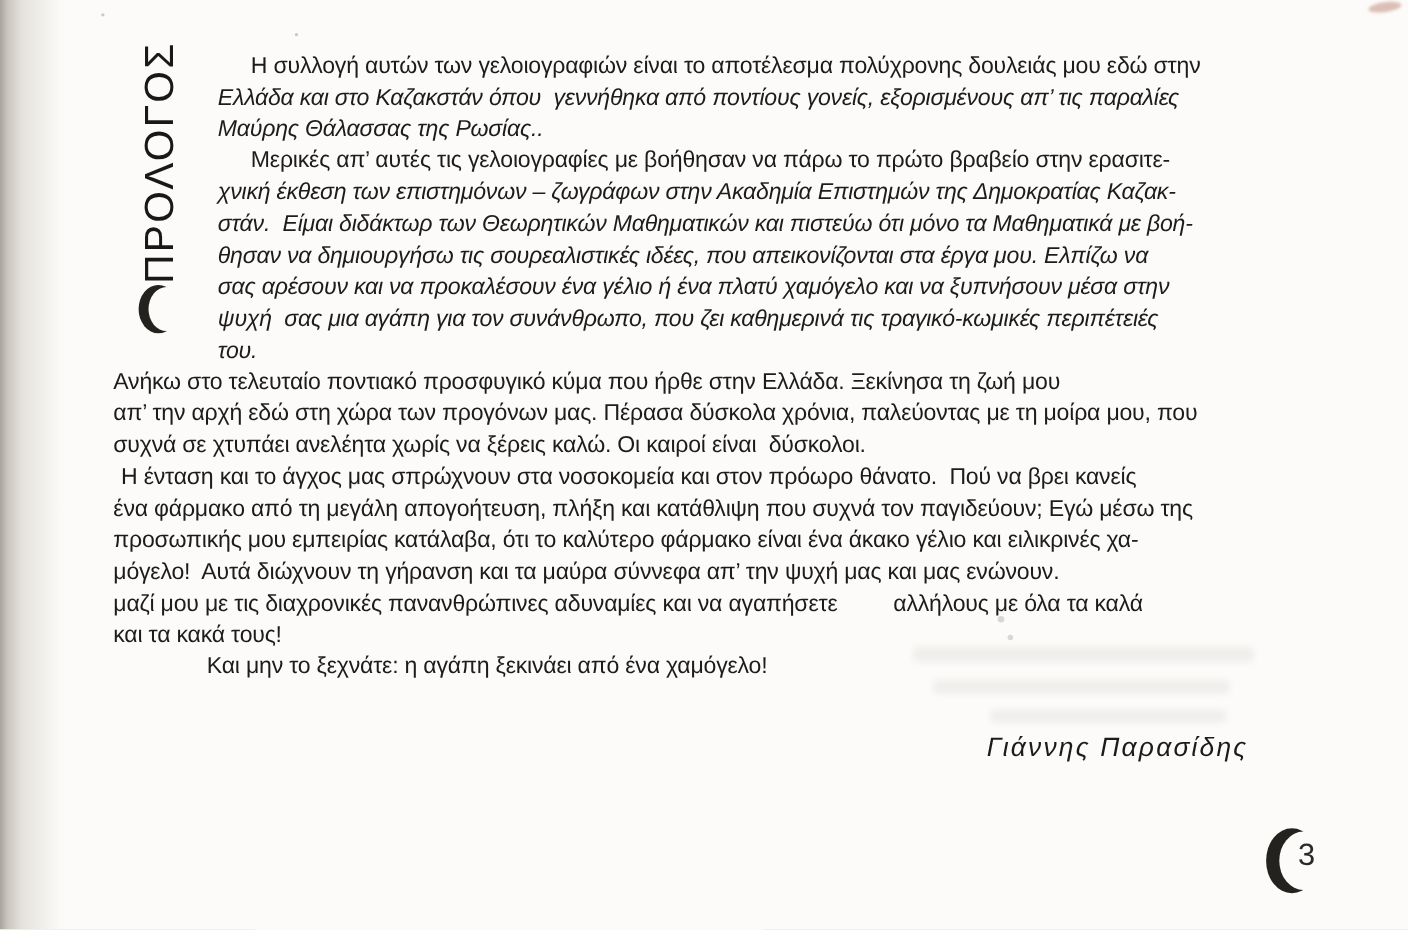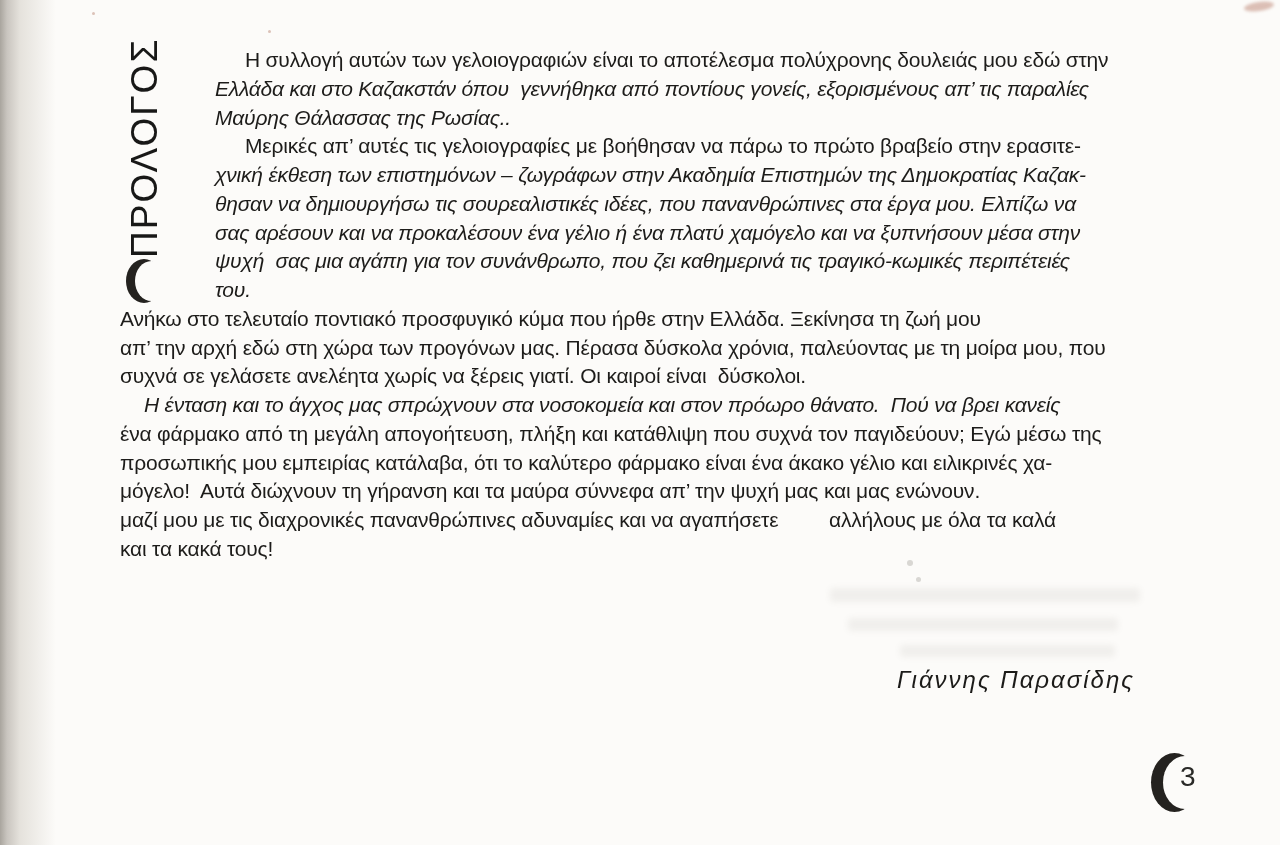--- a/index.html
+++ b/index.html
@@ -7,27 +7,27 @@
     position:relative; width:1280px; height:845px; overflow:hidden;
     background:#fcfbf9; color:#1d1c1a;
     font-family:"Liberation Sans", sans-serif;
   }
   
   .gutter {
     position:absolute; left:0; top:0; bottom:0; width:60px;
     background:linear-gradient(to right,#a9a59e 0px,#c9c5bf 7px,#e5e2dc 20px,rgba(252,251,249,0) 56px);
   }
   
-  .body-text { position:absolute; left:120px; top:46px; font-size:21px; line-height:28.75px; letter-spacing:-0.2px; }
+  .body-text { position:absolute; left:103px; top:46px; font-size:21px; line-height:28.75px; letter-spacing:-0.2px; }
   .line { white-space:pre; }
   .in-af { margin-left:125px; }  
   .in-a  { margin-left:95px;font-style:italic;  }  
   .in-bf { }  
   .in-b  { margin-left:0;     }  
-  .in-bs { margin-left:24px;font-style:italic;  }  
+  .in-bs { margin-left:7px;  }  
   .in-c  { margin-left:85px;  }  
   
   .vtext {
     position:absolute; left:124px; top:258px;
     transform:rotate(-90deg); transform-origin:0 0;
     font-size:37px; letter-spacing:2px; white-space:nowrap; color:#181817;
   }
   
   .moon { position:absolute; }
   .moon .outer { position:absolute; inset:0; background:#24221f; border-radius:50%; }
@@ -72,33 +72,35 @@
     <div class="outer"></div>
     <div class="inner"></div>
   </div>
 
   <div class="body-text">
     <div class="line in-af">Η συλλογή αυτών των γελοιογραφιών είναι το αποτέλεσμα πολύχρονης δουλειάς μου εδώ στην</div>
     <div class="line in-a">Ελλάδα και στο Καζακστάν όπου  γεννήθηκα από ποντίους γονείς, εξορισμένους απ’ τις παραλίες</div>
     <div class="line in-a">Μαύρης Θάλασσας της Ρωσίας..</div>
     <div class="line in-af">Μερικές απ’ αυτές τις γελοιογραφίες με βοήθησαν να πάρω το πρώτο βραβείο στην ερασιτε-</div>
     <div class="line in-a">χνική έκθεση των επιστημόνων – ζωγράφων στην Ακαδημία Επιστημών της Δημοκρατίας Καζακ-</div>
-    <div class="line in-a">θησαν να δημιουργήσω τις σουρεαλιστικές ιδέες, που πανανθρώπινες στα έργα μου. Ελπίζω να</div>
+    <div class="line in-a">στάν.  Είμαι διδάκτωρ των Θεωρητικών Μαθηματικών και πιστεύω ότι μόνο τα Μαθηματικά με βοή-</div>
+    <div class="line in-a">θησαν να δημιουργήσω τις σουρεαλιστικές ιδέες, που απεικονίζονται στα έργα μου. Ελπίζω να</div>
     <div class="line in-a">σας αρέσουν και να προκαλέσουν ένα γέλιο ή ένα πλατύ χαμόγελο και να ξυπνήσουν μέσα στην</div>
     <div class="line in-a">ψυχή  σας μια αγάπη για τον συνάνθρωπο, που ζει καθημερινά τις τραγικό-κωμικές περιπέτειές</div>
     <div class="line in-a">του.</div>
     <div class="line in-bf">Ανήκω στο τελευταίο ποντιακό προσφυγικό κύμα που ήρθε στην Ελλάδα. Ξεκίνησα τη ζωή μου</div>
     <div class="line in-b">απ’ την αρχή εδώ στη χώρα των προγόνων μας. Πέρασα δύσκολα χρόνια, παλεύοντας με τη μοίρα μου, που</div>
-    <div class="line in-b">συχνά σε γελάσετε ανελέητα χωρίς να ξέρεις γιατί. Οι καιροί είναι  δύσκολοι.</div>
+    <div class="line in-b">συχνά σε χτυπάει ανελέητα χωρίς να ξέρεις καλώ. Οι καιροί είναι  δύσκολοι.</div>
     <div class="line in-bs">Η ένταση και το άγχος μας σπρώχνουν στα νοσοκομεία και στον πρόωρο θάνατο.  Πού να βρει κανείς</div>
     <div class="line in-b">ένα φάρμακο από τη μεγάλη απογοήτευση, πλήξη και κατάθλιψη που συχνά τον παγιδεύουν; Εγώ μέσω της</div>
     <div class="line in-b">προσωπικής μου εμπειρίας κατάλαβα, ότι το καλύτερο φάρμακο είναι ένα άκακο γέλιο και ειλικρινές χα-</div>
     <div class="line in-b">μόγελο!  Αυτά διώχνουν τη γήρανση και τα μαύρα σύννεφα απ’ την ψυχή μας και μας ενώνουν.</div>
     <div class="line in-b">μαζί μου με τις διαχρονικές πανανθρώπινες αδυναμίες και να αγαπήσετε         αλλήλους με όλα τα καλά</div>
     <div class="line in-b">και τα κακά τους!</div>
+    <div class="line in-c">Και μην το ξεχνάτε: η αγάπη ξεκινάει από ένα χαμόγελο!</div>
   </div>
 
   <div class="signature">Γιάννης  Παρασίδης</div>
 
   <div class="moon moon-page">
     <div class="outer"></div>
     <div class="inner"></div>
   </div>
   <div class="page-number">3</div>
 

